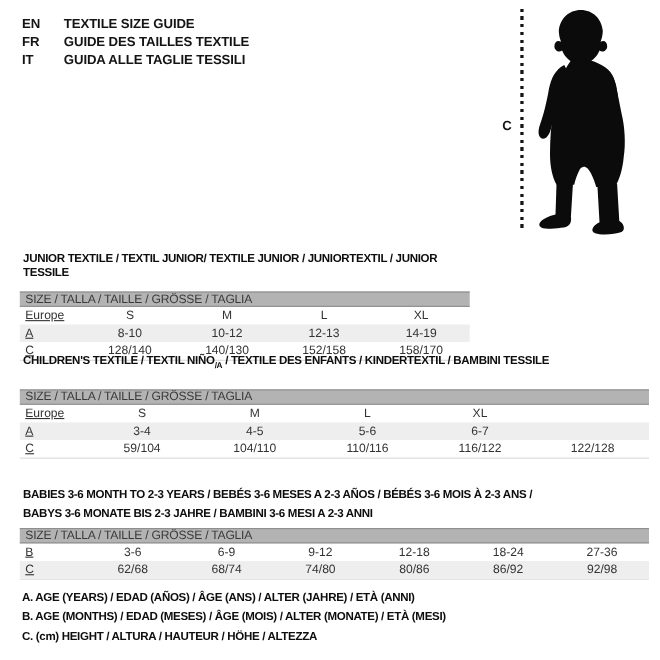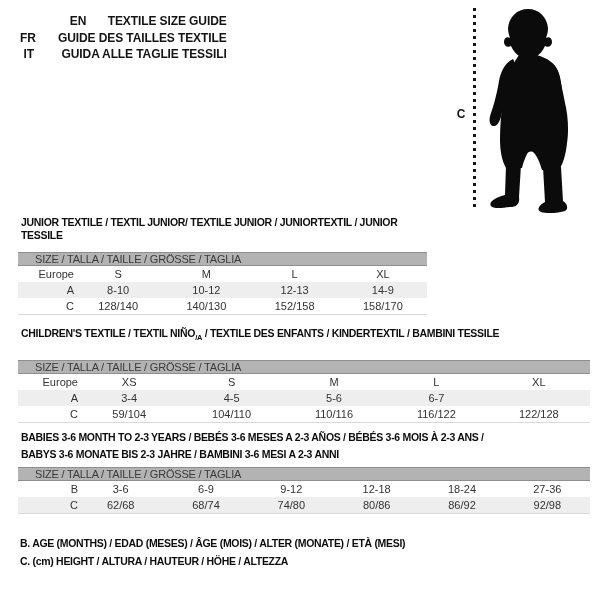--- a/index.html
+++ b/index.html
@@ -7,55 +7,55 @@
   body {
     position:relative;
     background:#ffffff;
     font-family:"Liberation Sans", sans-serif;
     overflow:hidden;
     color:#111;
   }
 
   
   .lang-block { position:absolute; left:20px; top:13px; }
-  .lang-row { display:flex; line-height:16.5px; font-size:12px; font-weight:bold; color:#141414; letter-spacing:-0.1px;justify-content:flex-end; }
+  .lang-row { display:flex; line-height:16.5px; font-size:12px; font-weight:bold; color:#141414; letter-spacing:-0.1px; }
   .lang-code { width:38px; }
 
   
   .measure-line {
     position:absolute; left:473px; top:8px; width:3px; height:201px;
     background-image:repeating-linear-gradient(to bottom, #161616 0px, #161616 3px, transparent 3px, transparent 7px);
   }
   .measure-label { position:absolute; left:452px; top:107px; width:18px; text-align:center; font-size:12px; font-weight:bold; color:#141414; }
   .baby { position:absolute; left:482px; top:4px; }
 
   
   .section { position:absolute; left:18px; }
   .t1 { top:216px; width:409px; }
-  .t2 { top:327px; width:572px; }
+  .t2 { top:309px; width:572px; }
   .t3 { top:429px; width:572px; }
 
-  .tbl-title { font-size:10.5px; font-weight:bold; color:#0d0d0d; letter-spacing:-0.3px; line-height:13px; padding-left:3px; }
+  .tbl-title { font-size:10.5px; font-weight:bold; color:#0d0d0d; letter-spacing:-0.3px; line-height:13px; padding-left:3px;margin-top:13px; }
   .t1 .tbl-title { margin-bottom:10px; }
   .t2 .tbl-title { margin-bottom:16px; }
   .t3 .tbl-title { line-height:17px; margin-bottom:4px; }
   .tbl-title sub { font-size:7.5px; }
 
   .tbl { border-bottom:1px solid #d9d9d9; }
   .size-bar {
     height:14px; line-height:12px; background:#b3b3b3;
     border-top:1px solid #8e8e8e; border-bottom:1px solid #8e8e8e;
-    font-size:11px; color:#3a3a3a; padding-left:17px; letter-spacing:-0.2px;
+    font-size:11px; color:#3a3a3a; padding-left:5px; letter-spacing:-0.2px;
   }
   .row { display:grid; height:16px; line-height:16px; font-size:11px; color:#333; }
   .t1 .row { grid-template-columns:56px repeat(4, 1fr); }
   .t2 .row { grid-template-columns:60px repeat(5, 1fr); }
   .t3 .row { grid-template-columns:60px repeat(6, 1fr); }
   .row span { text-align:center; }
-  .row .c0 { text-align:right; padding-left:5px; }
+  .row .c0 { text-align:left; padding-left:5px;text-decoration:underline; }
   .row.stripe { background:#eeeeee; }
 
   
   .footnotes { position:absolute; left:20px; top:534px; }
   .footnote { font-size:10.5px; font-weight:bold; color:#0d0d0d; letter-spacing:-0.3px; line-height:18px; }
 </style>
 </head>
 <body>
 
 <div class="lang-block">
@@ -95,39 +95,38 @@
       <span>S</span>
       <span>M</span>
       <span>L</span>
       <span>XL</span>
     </div>
     <div class="row stripe">
       <span class="c0">A</span>
       <span>8-10</span>
       <span>10-12</span>
       <span>12-13</span>
-      <span>14-9</span>
+      <span>14-19</span>
     </div>
     <div class="row">
       <span class="c0">C</span>
       <span>128/140</span>
       <span>140/130</span>
       <span>152/158</span>
       <span>158/170</span>
     </div>
   </div>
 </section>
 
 <section class="section t2">
   <h2 class="tbl-title"><span>CHILDREN'S TEXTILE / TEXTIL NIÑO</span><sub>/A</sub><span> / TEXTILE DES ENFANTS / KINDERTEXTIL / BAMBINI TESSILE</span></h2>
   <div class="tbl">
     <div class="size-bar">SIZE / TALLA / TAILLE / GRÖSSE / TAGLIA</div>
     <div class="row">
       <span class="c0">Europe</span>
-      <span>XS</span>
       <span>S</span>
       <span>M</span>
       <span>L</span>
       <span>XL</span>
     </div>
     <div class="row stripe">
       <span class="c0">A</span>
       <span>3-4</span>
       <span>4-5</span>
       <span>5-6</span>
@@ -166,15 +165,16 @@
       <span>68/74</span>
       <span>74/80</span>
       <span>80/86</span>
       <span>86/92</span>
       <span>92/98</span>
     </div>
   </div>
 </section>
 
 <div class="footnotes">
+  <div class="footnote">A. AGE (YEARS) / EDAD (AÑOS) / ÂGE (ANS) / ALTER (JAHRE) / ETÀ (ANNI)</div>
   <div class="footnote">B. AGE (MONTHS) / EDAD (MESES) / ÂGE (MOIS) / ALTER (MONATE) / ETÀ (MESI)</div>
   <div class="footnote">C. (cm) HEIGHT / ALTURA / HAUTEUR / HÖHE / ALTEZZA</div>
 </div>
 
 </body></html>

